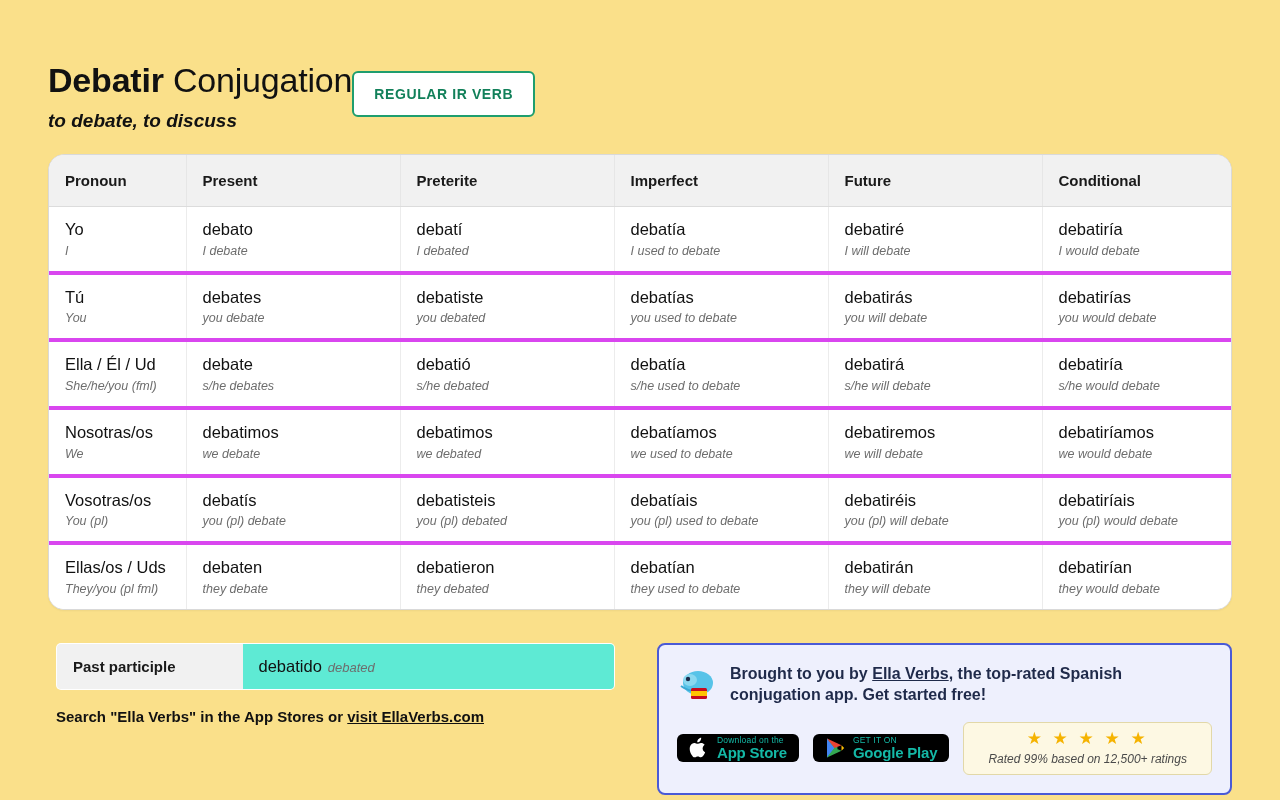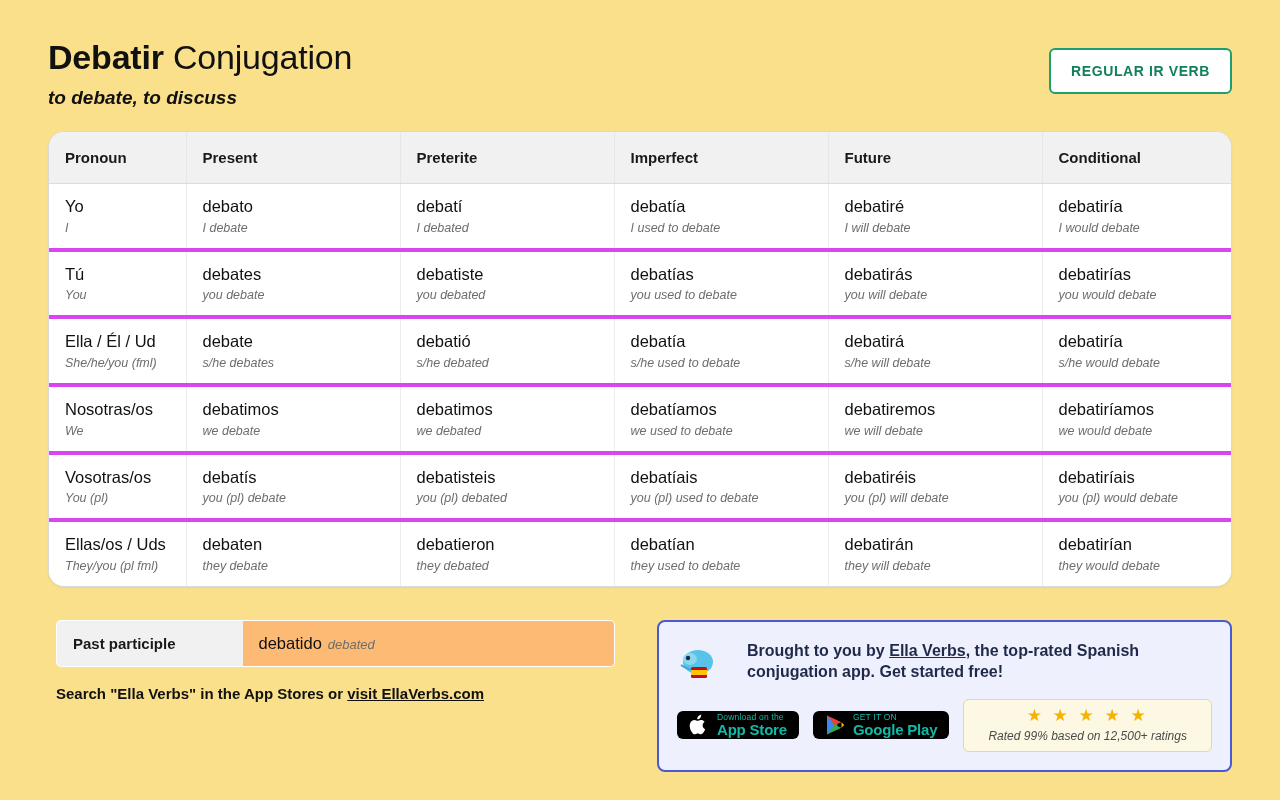--- a/index.html
+++ b/index.html
@@ -16,21 +16,21 @@
   .page {
     position: relative;
     width: 1280px; height: 800px;
     padding: 34px 48px 0 48px;
   }
 
   
   .header {
     display: flex;
     align-items: flex-start;
-    justify-content: space-between;
+    margin-top: 23px;
   }
   .title-block { padding-top: 4px; }
   h1.title {
     margin: 0;
     font-size: 34px;
     font-weight: 400;
     letter-spacing: -0.2px;
     line-height: 1.15;
     color: #111;
   }
@@ -119,21 +119,21 @@
     width: 100%;
     border-collapse: collapse;
     border: 1px solid #d9d9d9;
     border-radius: 5px;
     overflow: hidden;
     background: #fff;
   }
   table.extra td {
     border-bottom: 1px solid #e6e6e6;
     padding: 13px 16px;
-    background: #fdba74;
+    background: #5eead4;
   }
   table.extra tr:last-child td { border-bottom: none; }
   td.lbl {
     width: 186px;
     background: #f1f1f1 !important;
     font-size: 15px;
     font-weight: 700;
     color: #1a1a1a;
   }
   td.val { font-size: 16.5px; color: #111; }
@@ -159,22 +159,22 @@
   .promo {
     flex: 1;
     border: 2px solid #4a5ad6;
     border-radius: 8px;
     background: #eef0fd;
     padding: 16px 18px 18px 18px;
     min-height: 142px;
   }
   .promo-top {
     display: flex;
-    gap: 30px;
-    align-items: flex-end;
+    gap: 13px;
+    align-items: center;
   }
   .promo-logo {
     width: 40px; height: 40px;
     flex: 0 0 40px;
     position: relative;
     margin-top: 2px;
   }
   .promo-text {
     font-size: 16px;
     font-weight: 700;

